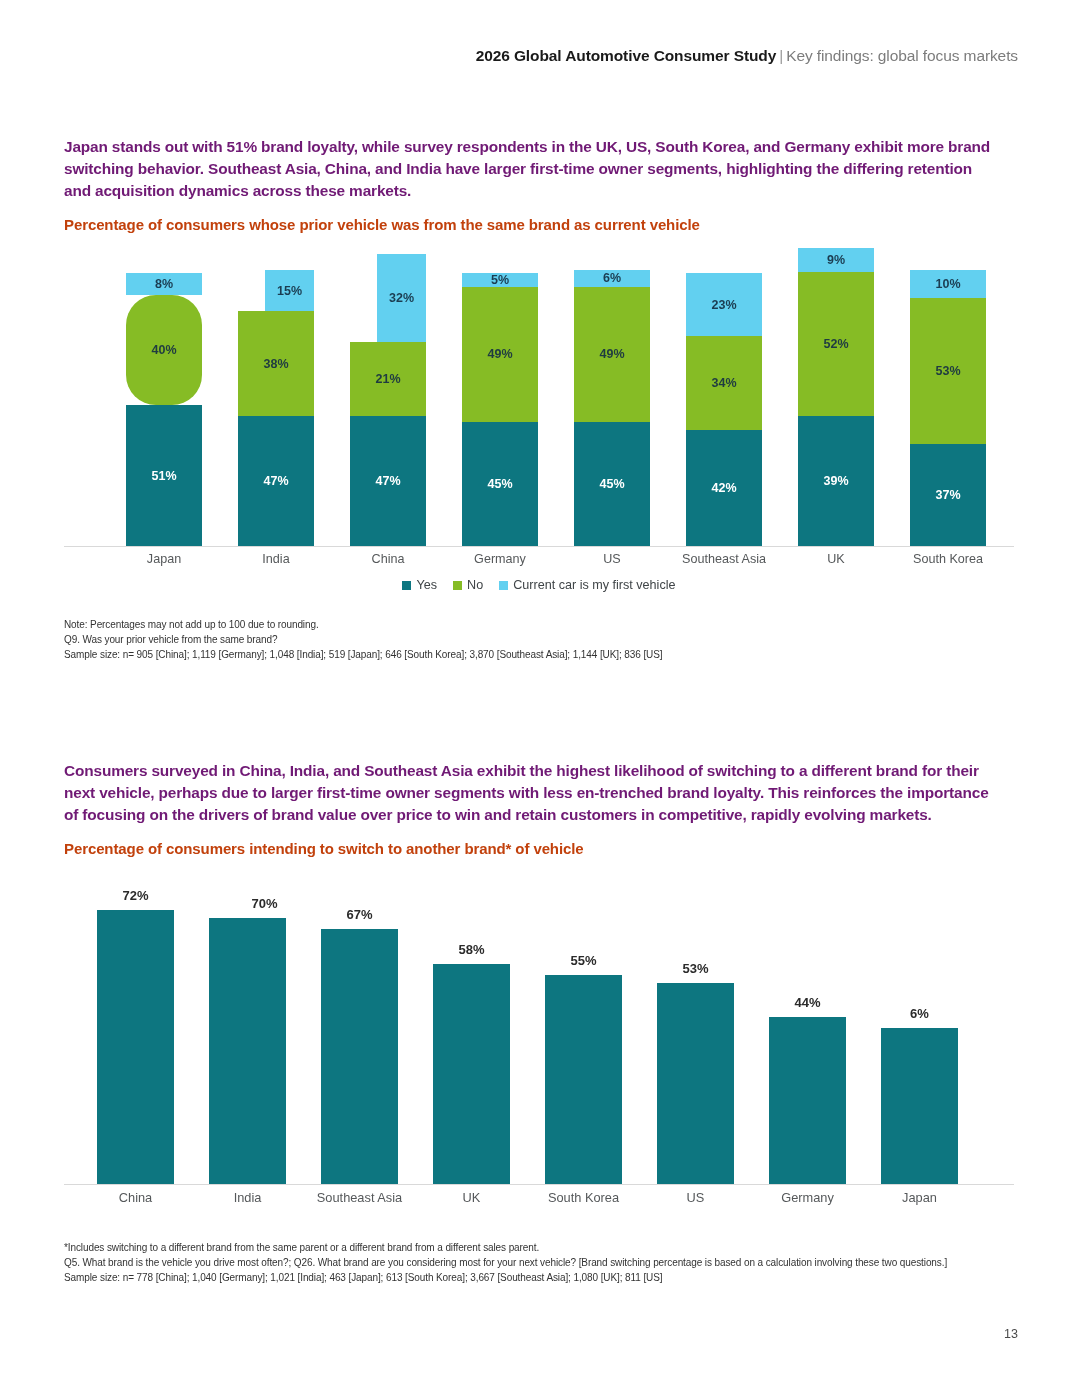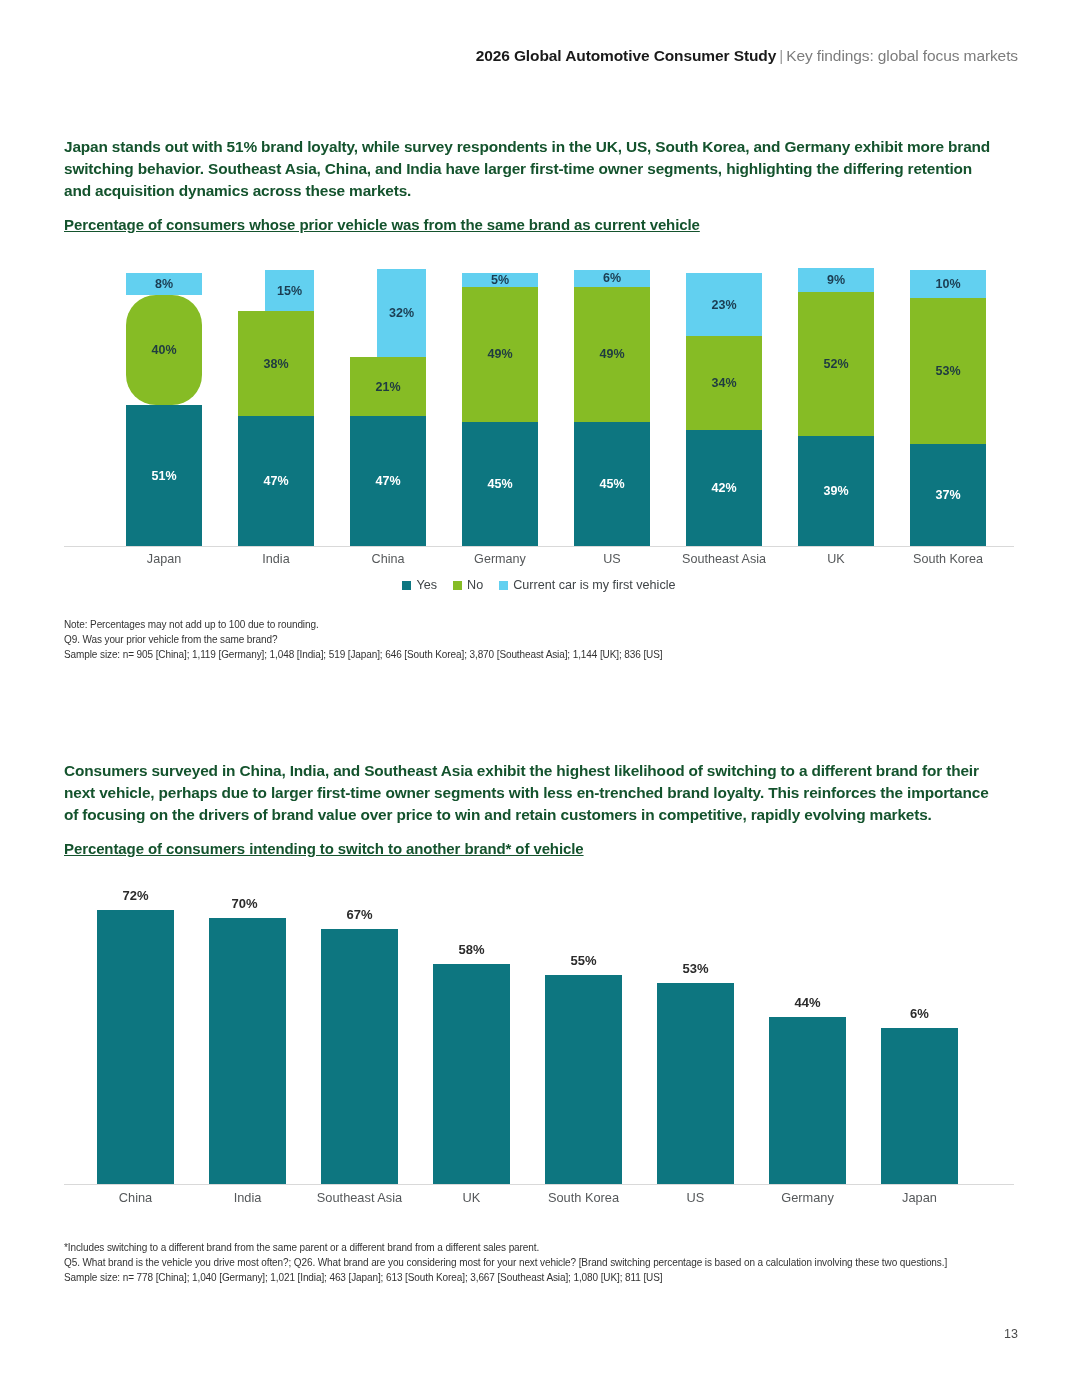--- a/index.html
+++ b/index.html
@@ -38,31 +38,30 @@
     color: #7c7c7c;
     font-weight: normal;
   }
 
   
   .section { position: absolute; left: 64px; }
   .lede {
     font-size: 15.4px;
     font-weight: bold;
     line-height: 1.44;
-    color: #14532d;
+    color: #701a75;
     letter-spacing: -0.15px;
     width: 930px;
   }
   .subtitle {
     font-size: 15px;
     font-weight: bold;
-    color: #14532d;
+    color: #c2410c;
     letter-spacing: -0.1px;
     margin-top: 13px;
-    text-decoration: underline;
   }
 
   
   #chart1-wrap {
     position: absolute;
     left: 64px;
     top: 270px;
     width: 950px;
     height: 330px;
   }
@@ -217,40 +216,40 @@
         <div class="seg seg-no" style="height: 110.4px; border-radius: 30px;">40%</div>
         <div class="seg seg-first" style="height: 22.08px;">8%</div>
       </div>
       <div class="sbar" style="left: 174px;">
         <div class="seg seg-yes" style="height: 129.72px;">47%</div>
         <div class="seg seg-no" style="height: 104.88px;">38%</div>
         <div class="seg seg-first" style="height: 41.4px; margin-left: 27px;">15%</div>
       </div>
       <div class="sbar" style="left: 286px;">
         <div class="seg seg-yes" style="height: 129.72px;">47%</div>
-        <div class="seg seg-no" style="height: 59px; text-align: right;">21%</div>
+        <div class="seg seg-no" style="height: 74px; text-align: right;">21%</div>
         <div class="seg seg-first" style="height: 88.32px; margin-left: 27px;">32%</div>
       </div>
       <div class="sbar" style="left: 398px;">
         <div class="seg seg-yes" style="height: 124.2px;">45%</div>
         <div class="seg seg-no" style="height: 135.24px;">49%</div>
         <div class="seg seg-first" style="height: 13.8px;">5%</div>
       </div>
       <div class="sbar" style="left: 510px;">
         <div class="seg seg-yes" style="height: 124.2px;">45%</div>
         <div class="seg seg-no" style="height: 135.24px;">49%</div>
         <div class="seg seg-first" style="height: 16.56px;">6%</div>
       </div>
       <div class="sbar" style="left: 622px;">
         <div class="seg seg-yes" style="height: 115.92px;">42%</div>
         <div class="seg seg-no" style="height: 93.84px;">34%</div>
         <div class="seg seg-first" style="height: 63.48px;">23%</div>
       </div>
       <div class="sbar" style="left: 734px;">
-        <div class="seg seg-yes" style="height: 110px;">39%</div>
+        <div class="seg seg-yes" style="height: 130px;">39%</div>
         <div class="seg seg-no" style="height: 143.52px;">52%</div>
         <div class="seg seg-first" style="height: 24.84px;">9%</div>
       </div>
       <div class="sbar" style="left: 846px;">
         <div class="seg seg-yes" style="height: 102.12px;">37%</div>
         <div class="seg seg-no" style="height: 146.28px;">53%</div>
         <div class="seg seg-first" style="height: 27.6px;">10%</div>
       </div>
     </div>
   <div class="axis1-line"></div>
@@ -287,21 +286,21 @@
 <div class="section" style="top:760px;">
   <div class="lede">Consumers surveyed in China, India, and Southeast Asia exhibit the highest likelihood of switching to a different brand for their next vehicle, perhaps due to larger first-time owner segments with less en-trenched brand loyalty. This reinforces the importance of focusing on the drivers of brand value over price to win and retain customers in competitive, rapidly evolving markets.</div>
   <div class="subtitle">Percentage of consumers intending to switch to another brand* of vehicle</div>
 </div>
 
 <div id="chart2-wrap">
   <div class="plot2" id="plot2">
       <div class="bar2" style="left: 33px; height: 273.6px; background: rgb(13, 118, 128);"></div>
       <div class="bar2-label" style="left: 33px; top: 8.4px;">72%</div>
       <div class="bar2" style="left: 145px; height: 266px; background: rgb(13, 118, 128);"></div>
-      <div class="bar2-label" style="left: 142px; top: 16px;">70%</div>
+      <div class="bar2-label" style="left: 162px; top: 16px;">70%</div>
       <div class="bar2" style="left: 257px; height: 254.6px; background: rgb(13, 118, 128);"></div>
       <div class="bar2-label" style="left: 257px; top: 27.4px;">67%</div>
       <div class="bar2" style="left: 369px; height: 220.4px; background: rgb(13, 118, 128);"></div>
       <div class="bar2-label" style="left: 369px; top: 61.6px;">58%</div>
       <div class="bar2" style="left: 481px; height: 209px; background: rgb(13, 118, 128);"></div>
       <div class="bar2-label" style="left: 481px; top: 73px;">55%</div>
       <div class="bar2" style="left: 593px; height: 201.4px; background: rgb(13, 118, 128);"></div>
       <div class="bar2-label" style="left: 593px; top: 80.6px;">53%</div>
       <div class="bar2" style="left: 705px; height: 167.2px; background: rgb(13, 118, 128);"></div>
       <div class="bar2-label" style="left: 705px; top: 114.8px;">44%</div>

